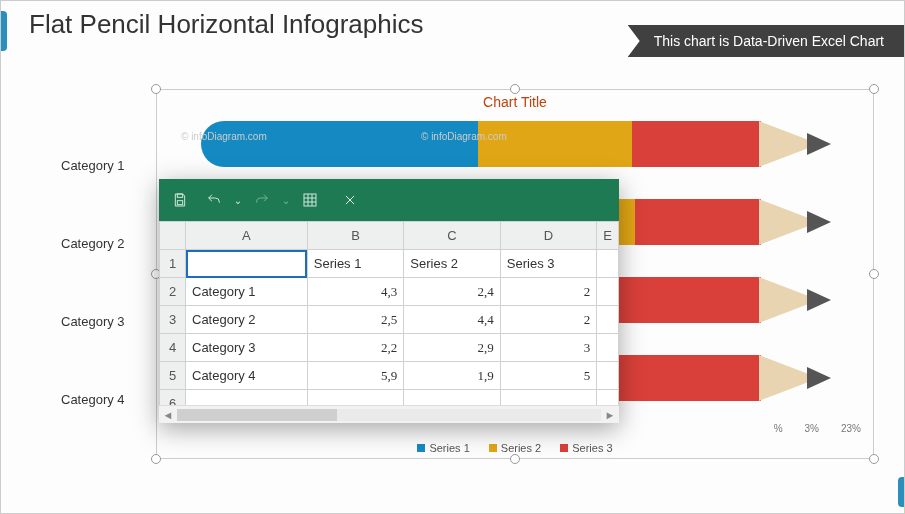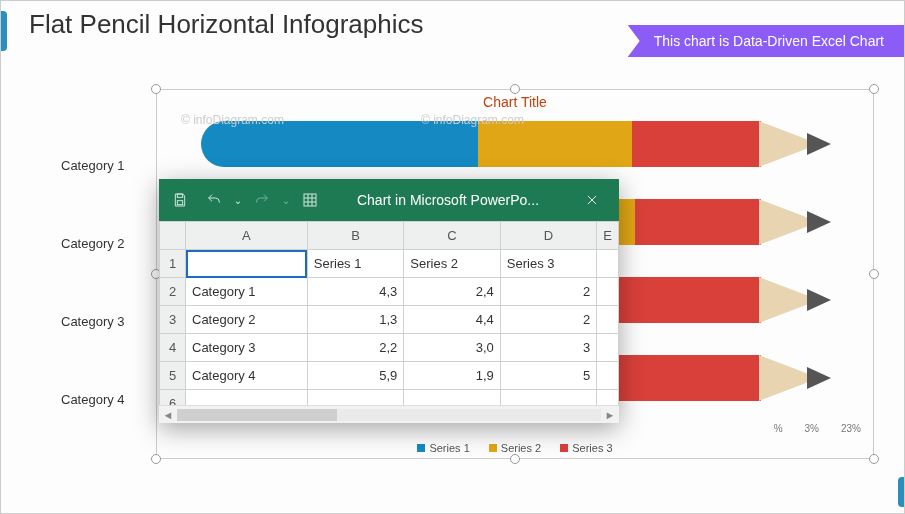--- a/index.html
+++ b/index.html
@@ -3,56 +3,56 @@
 <meta charset="utf-8">
 <style>
   * { box-sizing: border-box; margin: 0; padding: 0; }
   body { font-family: "Segoe UI", Arial, sans-serif; background: #fff; width: 905px; height: 514px; position: relative; overflow: hidden; }
   .slide { width: 905px; height: 514px; border: 1px solid #ccc; position: relative; background: #fdfdfd; }
   .accent-left { position: absolute; left: 0; top: 10px; width: 6px; height: 40px; background: #2a8fbd; border-radius: 0 4px 4px 0; }
   .accent-right { position: absolute; right: 0; bottom: 6px; width: 6px; height: 30px; background: #2a8fbd; border-radius: 4px 0 0 4px; }
   .title-block { position: absolute; left: 28px; top: 8px; }
   .title-main { font-size: 26px; font-weight: 300; color: #333; }
   .title-sub  { font-size: 26px; font-weight: 300; color: #333; }
-  .ribbon { position: absolute; right: 0; top: 24px; background: #8b5cf6; color: #fff; font-size: 14px; padding: 8px 20px 8px 26px; clip-path: polygon(0 0, 100% 0, 100% 100%, 0 100%, 12px 50%); }
+  .ribbon { position: absolute; right: 0; top: 24px; background: #404040; color: #fff; font-size: 14px; padding: 8px 20px 8px 26px; clip-path: polygon(0 0, 100% 0, 100% 100%, 0 100%, 12px 50%); }
   .chart-box { position: absolute; left: 155px; top: 88px; width: 718px; height: 370px; border: 1px solid #ccc; }
   .chart-title { text-align: center; font-size: 14px; color: #c2410c; margin-top: 4px; }
   .handle { position: absolute; width: 10px; height: 10px; border: 1.5px solid #999; border-radius: 50%; background: #fff; }
   .h-tl { left: -6px; top: -6px; } .h-tr { right: -6px; top: -6px; }
   .h-bl { left: -6px; bottom: -6px; } .h-br { right: -6px; bottom: -6px; }
   .h-tc { left: 50%; top: -6px; margin-left: -5px; } .h-bc { left: 50%; bottom: -6px; margin-left: -5px; }
   .h-ml { left: -6px; top: 50%; margin-top: -5px; } .h-mr { right: -6px; top: 50%; margin-top: -5px; }
   .cat-labels { position: absolute; left: 60px; top: 125px; font-size: 13px; color: #333; }
   .cat-labels div { height: 78px; display: flex; align-items: center; }
   .pencil-row { position: absolute; left: 200px; height: 46px; width: 670px; }
   .pencil-body { position: absolute; left: 0; top: 0; height: 46px; width: 560px; border-radius: 24px 0 0 24px; overflow: hidden; display: flex; }
   .seg { height: 100%; }
   .pencil-wood { position: absolute; left: 558px; top: 0; width: 0; height: 0; border-top: 23px solid transparent; border-bottom: 23px solid transparent; border-left: 60px solid #e8d4b0; }
   .pencil-tip { position: absolute; left: 606px; top: 12px; width: 0; height: 0; border-top: 11px solid transparent; border-bottom: 11px solid transparent; border-left: 24px solid #555; }
   .legend { position: absolute; bottom: 4px; left: 0; right: 0; text-align: center; font-size: 11px; color: #555; }
   .legend span { display: inline-flex; align-items: center; margin: 0 8px; }
   .legend i { display: inline-block; width: 8px; height: 8px; margin-right: 4px; }
   .axis { position: absolute; bottom: 24px; right: 12px; font-size: 10px; color: #777; display: flex; gap: 22px; }
-  .watermark { position: absolute; font-size: 12px; color: #ccc; }
+  .watermark { position: absolute; font-size: 10px; color: #ccc; margin-top: 18px; }
   .footer { position: absolute; left: 24px; bottom: 8px; font-size: 15px; color: #888; }
   .footer b { color: #888; font-weight: 600; }
 
   
   .excel { position: absolute; left: 158px; top: 178px; width: 460px; height: 244px; background: #fff; box-shadow: 0 6px 24px rgba(0,0,0,0.35); display: flex; flex-direction: column; }
   .excel-titlebar { background: #1e7a53; color: #fff; display: flex; align-items: center; height: 42px; padding: 0 4px; }
   .tb-btn { width: 34px; height: 42px; display: flex; align-items: center; justify-content: center; color: #cfe6db; }
   .tb-btn.disabled { opacity: 0.5; }
   .tb-title { flex: 1; text-align: center; font-size: 14px; }
   .tb-close { width: 46px; height: 42px; display: flex; align-items: center; justify-content: center; }
   .grid-wrap { flex: 1; position: relative; overflow: hidden; background: #fff; }
   table.grid { border-collapse: collapse; width: 100%; font-size: 13px; color: #333; }
   table.grid th, table.grid td { border: 1px solid #d0d0d0; height: 28px; padding: 0 6px; background: #fff; }
   table.grid th { background: #eef0ef; font-weight: 400; color: #555; text-align: center; }
   table.grid th.rowh { width: 26px; }
-  table.grid td.num { text-align: right; }
+  table.grid td.num { text-align: right; font-family: Liberation Serif, serif; }
   .sel-blue { outline: 2px solid #1c6dbf; outline-offset: -2px; }
   .scroll-h { height: 18px; background: #f2f2f2; border-top: 1px solid #ddd; display: flex; align-items: center; }
   .scroll-h .arrow { width: 18px; text-align: center; color: #888; font-size: 11px; }
   .scroll-h .track { flex: 1; height: 12px; background: #eaeaea; position: relative; }
   .scroll-h .thumb { position: absolute; left: 0; top: 0; height: 12px; width: 160px; background: #cfcfcf; }
 
   svg.icon { width: 16px; height: 16px; stroke: currentColor; fill: none; stroke-width: 1.5; }
 </style>
 </head>
 <body>
@@ -169,21 +169,20 @@
             <path d="M20 9H10a6 6 0 00-6 6v1"></path>
           </svg>
       </div>
       <div class="tb-btn disabled" style="width:14px;font-size:10px">⌄</div>
       <div class="tb-btn">
         <svg class="icon" viewBox="0 0 24 24">
             <rect x="3" y="3" width="18" height="18"></rect>
             <path d="M3 9h18M3 15h18M9 3v18M15 3v18"></path>
           </svg>
       </div>
-      <div class="tb-title">Chart in Microsoft PowerPo...</div>
       <div class="tb-close">
         <svg class="icon" viewBox="0 0 24 24" style="width:14px;height:14px">
             <path d="M5 5l14 14M19 5L5 19"></path>
           </svg>
       </div>
     </div>
     <div class="grid-wrap">
       <table class="grid">
         <tbody>
             <tr>
@@ -208,30 +207,30 @@
               <th class="rowh">2</th>
               <td>Category 1</td>
               <td class="num">4,3</td>
               <td class="num">2,4</td>
               <td class="num">2</td>
               <td></td>
             </tr>
             <tr>
               <th class="rowh">3</th>
               <td>Category 2</td>
-              <td class="num">1,3</td>
+              <td class="num">2,5</td>
               <td class="num">4,4</td>
               <td class="num">2</td>
               <td></td>
             </tr>
             <tr>
               <th class="rowh">4</th>
               <td>Category 3</td>
               <td class="num">2,2</td>
-              <td class="num">3,0</td>
+              <td class="num">2,9</td>
               <td class="num">3</td>
               <td></td>
             </tr>
             <tr>
               <th class="rowh">5</th>
               <td>Category 4</td>
               <td class="num">5,9</td>
               <td class="num">1,9</td>
               <td class="num">5</td>
               <td></td>

